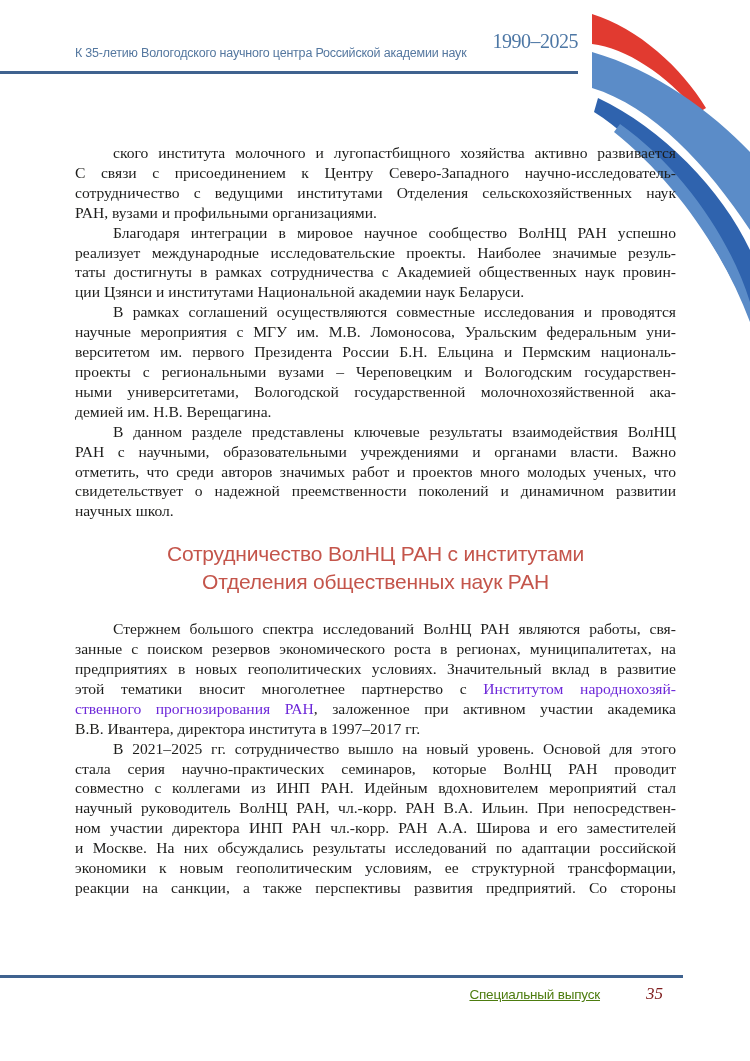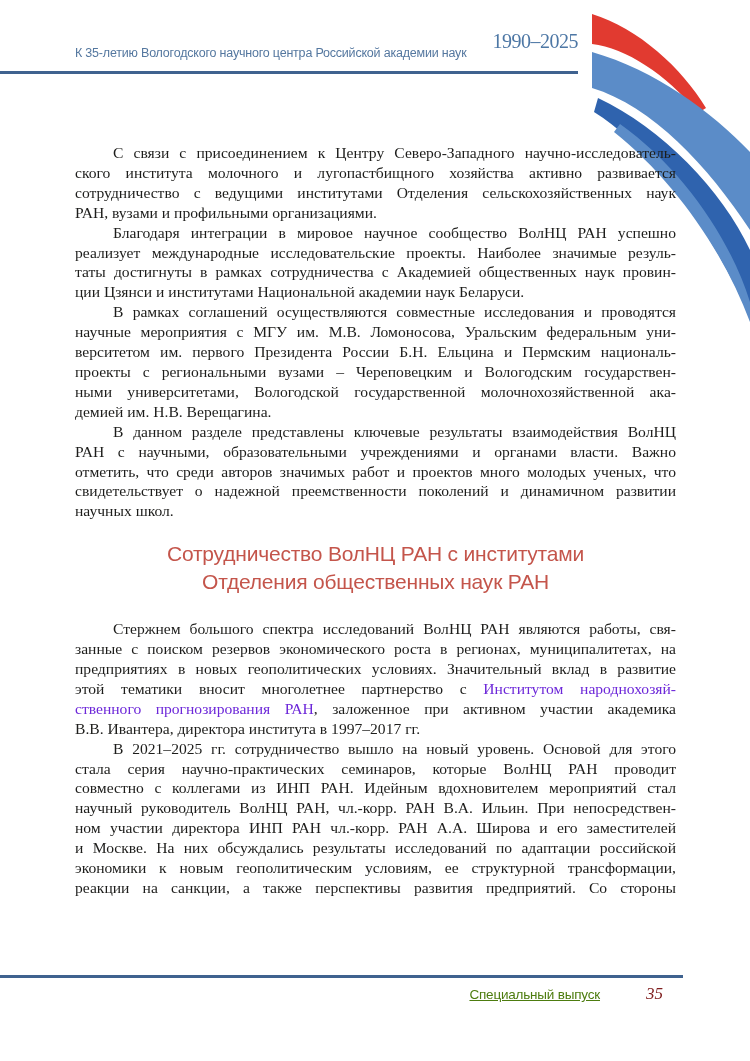--- a/index.html
+++ b/index.html
@@ -64,22 +64,22 @@
 
   <svg class="swoosh" width="190" height="340" viewBox="0 0 190 340" xmlns="http://www.w3.org/2000/svg">
     <path fill="#e13a30" d="M32,14 C78,28 122,68 146,108 L138,113 C106,74 66,48 32,44 Z"></path>
     <path fill="#5b8cc8" d="M32,52 C95,70 152,112 190,152 L190,230 C148,166 92,106 32,88 Z"></path>
     <path fill="#2f63ae" d="M38,98 C102,128 162,190 190,250 L190,318 C158,242 98,152 34,112 Z"></path>
     <path fill="#5b8cc8" d="M60,124 C122,168 170,238 190,302 L190,322 C164,252 114,180 54,132 Z"></path>
   </svg>
 
   <div class="body">
       <div class="para">
+        <div class="line jline"><span>ского института молочного и лугопастбищного хозяйства активно развивается</span></div>
         <div class="line jline"><span>С связи с присоединением к Центру Северо-Западного научно-исследователь-</span></div>
-        <div class="line jline"><span>ского института молочного и лугопастбищного хозяйства активно развивается</span></div>
         <div class="line jline"><span>сотрудничество с ведущими институтами Отделения сельскохозяйственных наук</span></div>
         <div class="line"><span>РАН, вузами и профильными организациями.</span></div>
       </div>
       <div class="para">
         <div class="line jline"><span>Благодаря интеграции в мировое научное сообщество ВолНЦ РАН успешно</span></div>
         <div class="line jline"><span>реализует международные исследовательские проекты. Наиболее значимые резуль-</span></div>
         <div class="line jline"><span>таты достигнуты в рамках сотрудничества с Академией общественных наук провин-</span></div>
         <div class="line"><span>ции Цзянси и институтами Национальной академии наук Беларуси.</span></div>
       </div>
       <div class="para">

